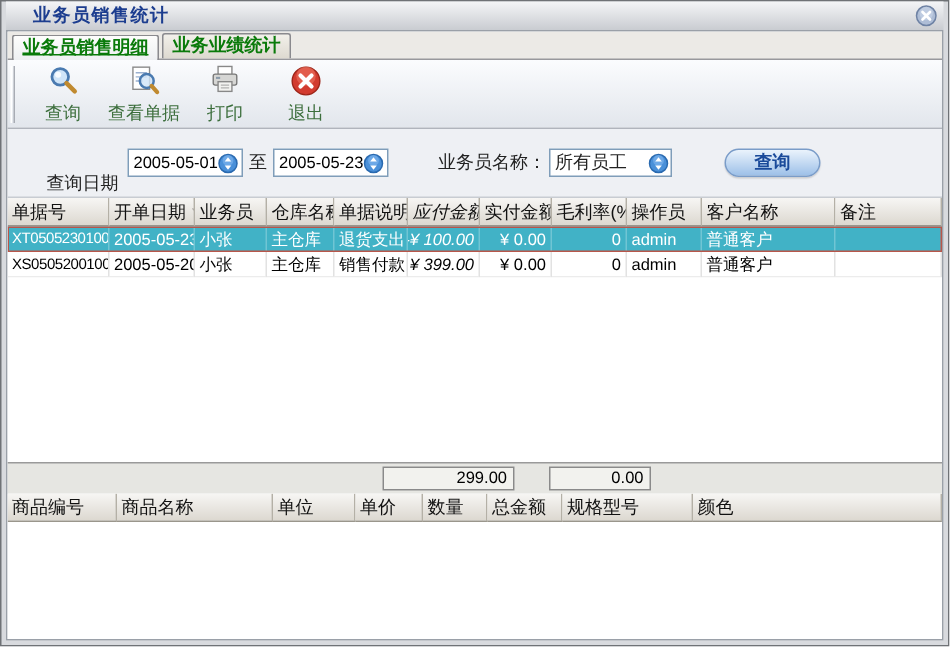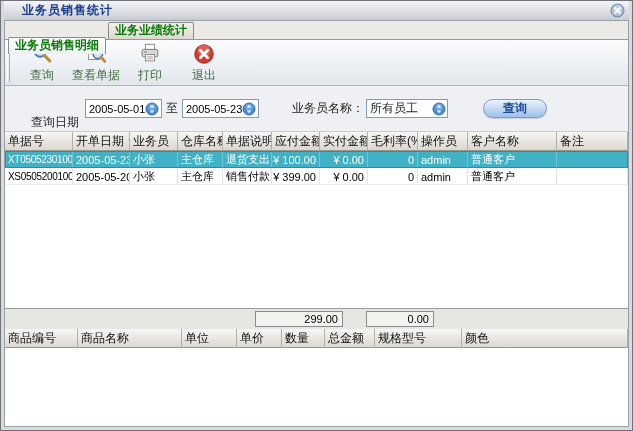--- a/index.html
+++ b/index.html
@@ -43,21 +43,21 @@
   }
   .tab {
     height:17px; line-height:15px;
     border:1px solid #8a8a8e; border-bottom:none;
     border-radius:2px 2px 0 0;
     background:linear-gradient(#f2f0ea,#ddd9d0);
     padding:0 6px; margin-right:2px;
     font-size:12px; font-weight:bold; color:#0a7a0a;
     cursor:pointer; white-space:nowrap;
   }
-  .tab.active { background:linear-gradient(#fdfdfc,#eef0f2); position:relative; top:15px; }
+  .tab.active { background:linear-gradient(#fdfdfc,#eef0f2); position:relative; top:1px;text-decoration:underline; }
 
   
   .toolbar {
     flex:0 0 46px;
     background:linear-gradient(#fbfcfe,#e2e6ec);
     border-bottom:1px solid #b0b4bc;
     display:flex; align-items:center;
   }
   .toolbar .grip {
     width:3px; height:38px; margin:0 6px 0 2px;
@@ -119,21 +119,21 @@
     border-right:1px solid #e2e2e2; border-bottom:1px solid #ececec;
     white-space:nowrap; overflow:hidden; display:flex; align-items:center;
   }
   .g-row .cell.num { justify-content:flex-end; }
   .g-row.selected { background:#41b2c6; outline:1px solid #b8564a; outline-offset:-1px; }
   .g-row.selected .cell { color:#fff; border-right-color:rgba(255,255,255,.25); border-bottom-color:transparent; }
   .cell.docno { font-size:10px; letter-spacing:-0.3px; }
   .g-fill { flex:1; background:#fff; }
 
   .c0{width:68px;} .c1{width:57px;} .c2{width:48px;} .c3{width:45px;} .c4{width:49px;}
-  .c5{width:48px;} .c6{width:48px;} .c7{width:50px;} .c8{width:50px;} .c9{width:89px;} .c10{flex:1;}
+  .c5{width:48px;font-style:italic;} .c6{width:48px;} .c7{width:50px;} .c8{width:50px;} .c9{width:89px;} .c10{flex:1;}
 
   
   .totalsbar {
     flex:0 0 21px; background:#e6e6e2; border-top:1px solid #9a9a9a;
     position:relative;
   }
   .total-box {
     position:absolute; top:2px; height:16px;
     background:#f2f2ee; border:1px solid #8a8a8a;
     font-size:11px; color:#000; text-align:right;

